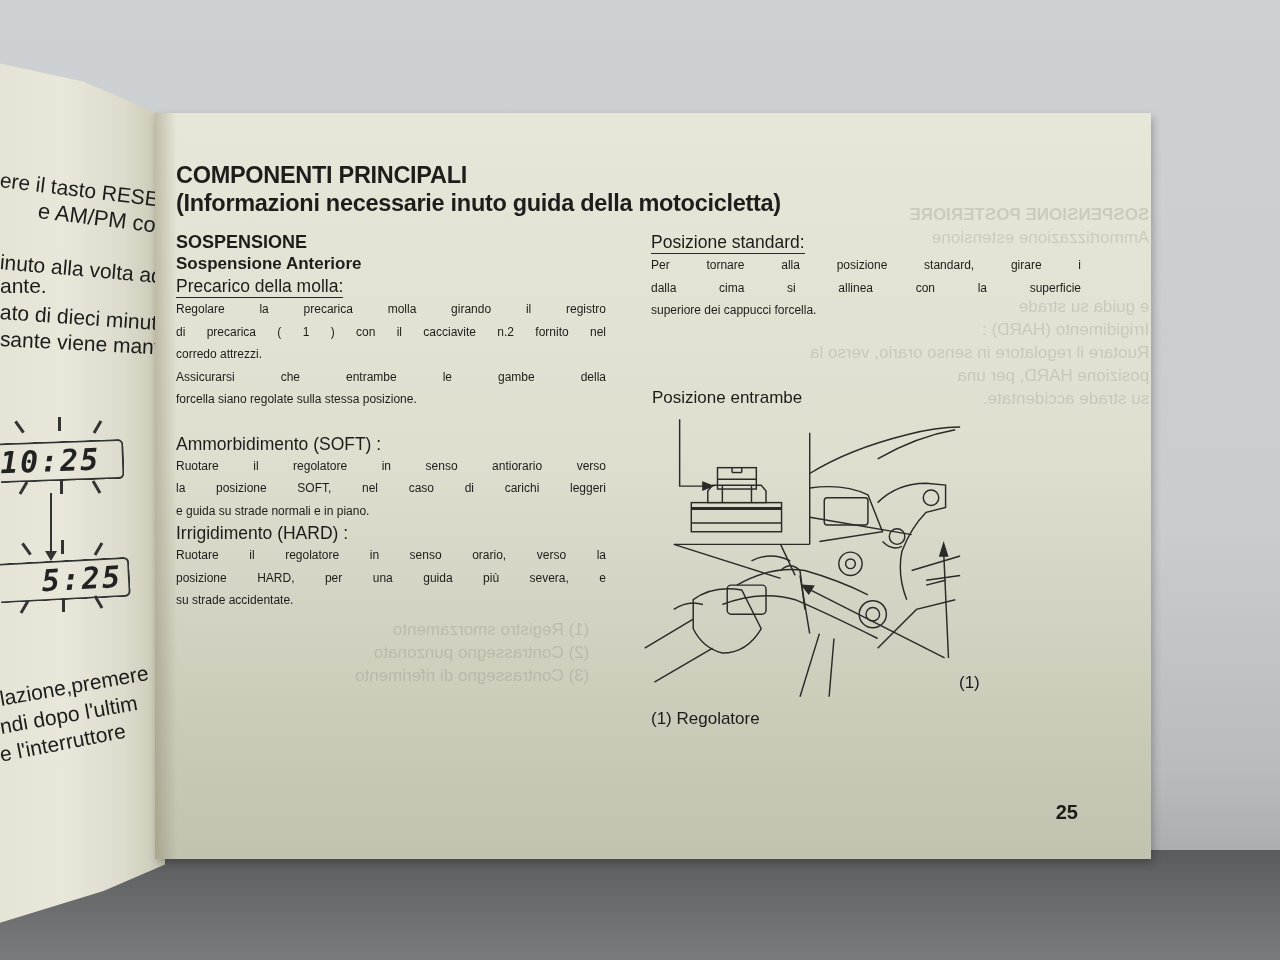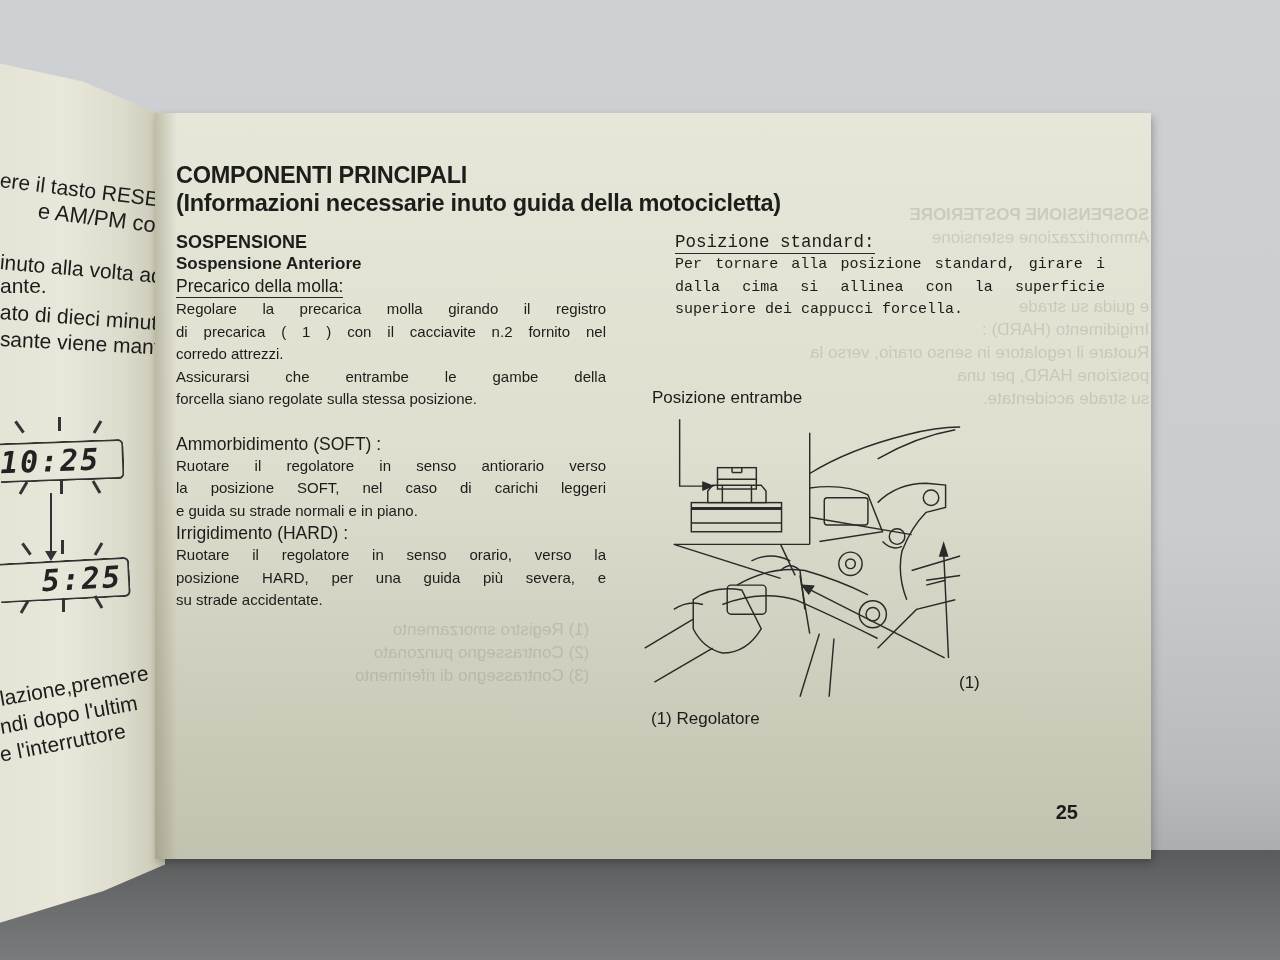--- a/index.html
+++ b/index.html
@@ -108,40 +108,40 @@
       font-size: 23.5px;
       line-height: 28px;
       letter-spacing: -0.3px;
       color: #1d1d1b;
     }
     .col {
       position: absolute;
       top: 70px;
     }
     .col-left { left: 0; width: 430px; }
-    .col-right { left: 499px; width: 430px; font-family: Liberation Mono, monospace; }
+    .col-right { left: 475px; width: 430px; }
     .h-section {
       font-weight: bold;
       font-size: 18px;
       line-height: 22px;
     }
     .h-sub {
       font-weight: bold;
       font-size: 17px;
       line-height: 22px;
     }
     .h-under {
       font-size: 17.5px;
       line-height: 22px;
       display: inline-block;
       border-bottom: 1.5px solid #2a2a28;
       padding-bottom: 0;
     }
     .para {
-      font-size: 15px;
+      font-size: 12px;
       line-height: 22.5px;
       text-align: justify;
       text-align-last: left;
     }
     .para-line {
       display: block;
       text-align: justify;
       text-align-last: justify;
     }
     .para-line.last {

